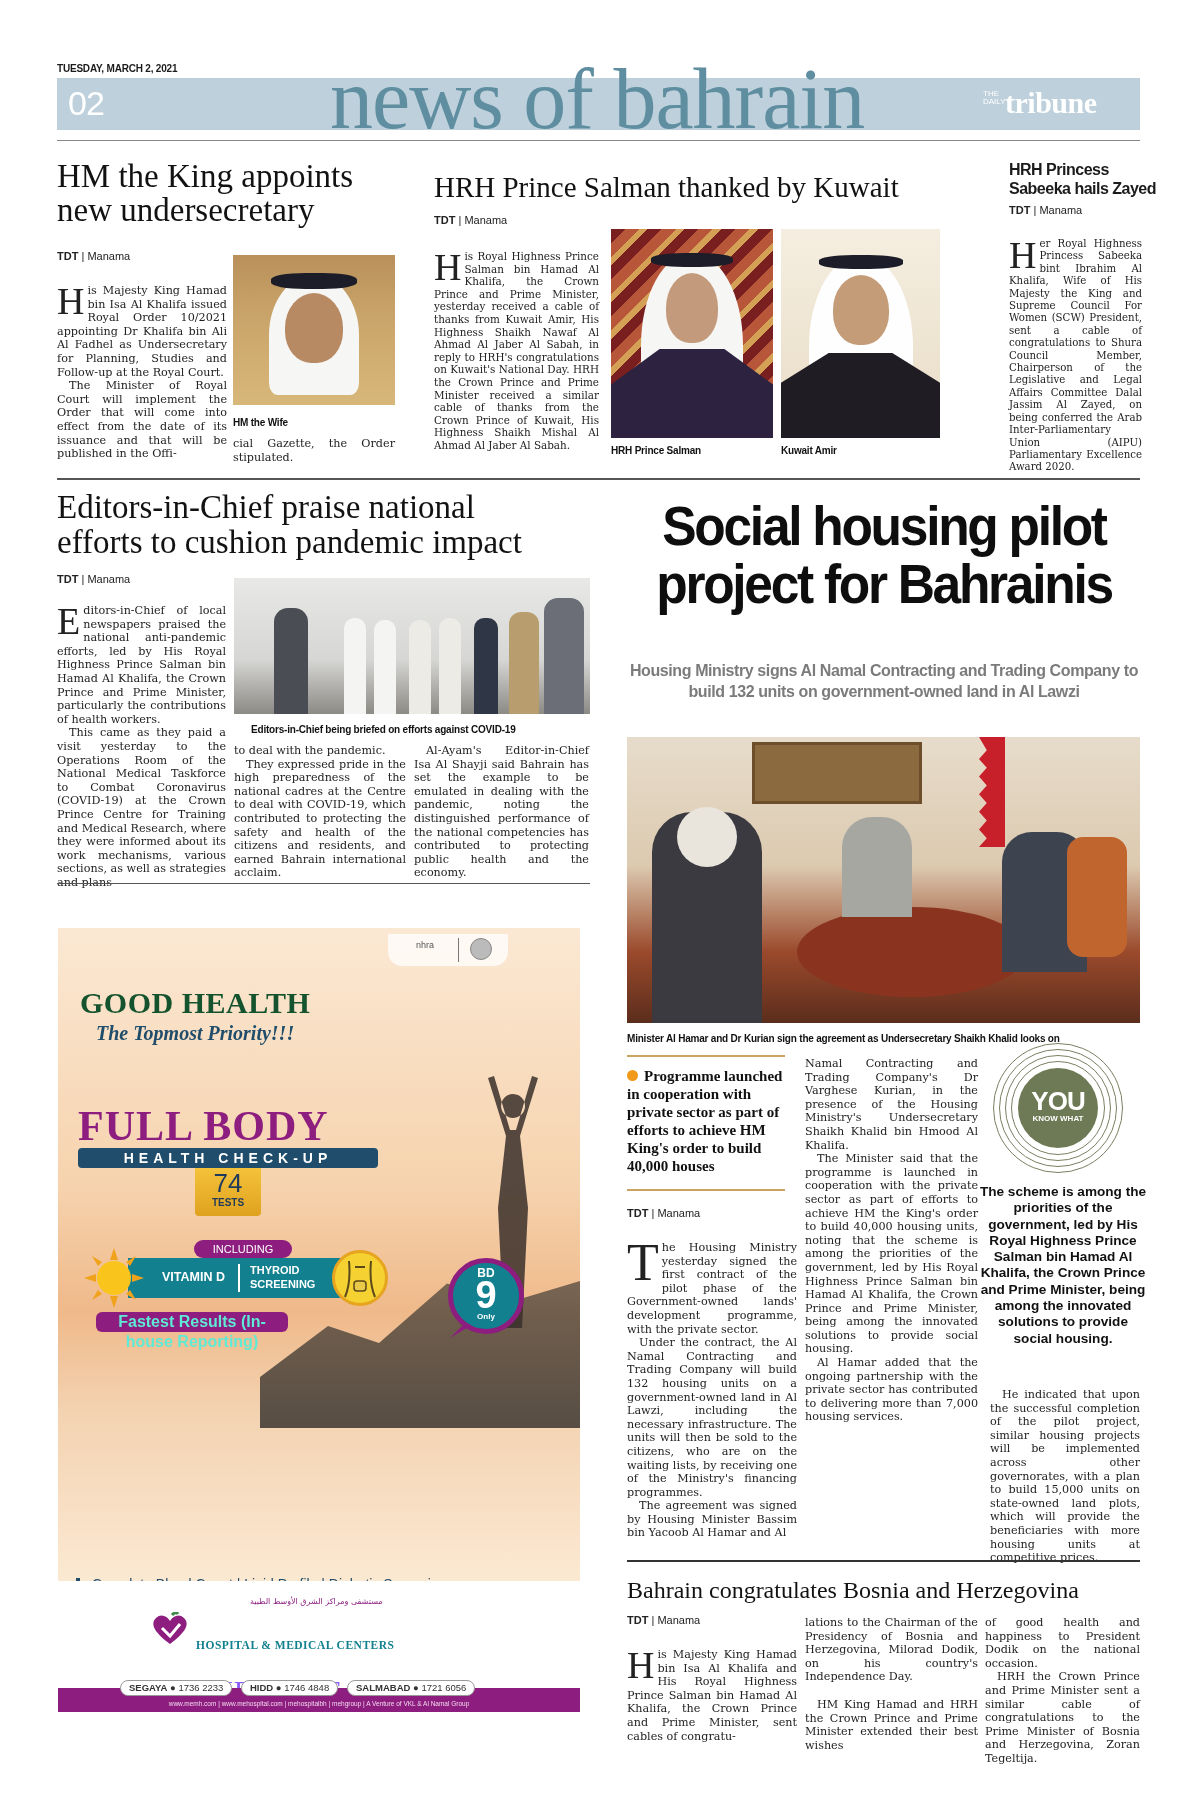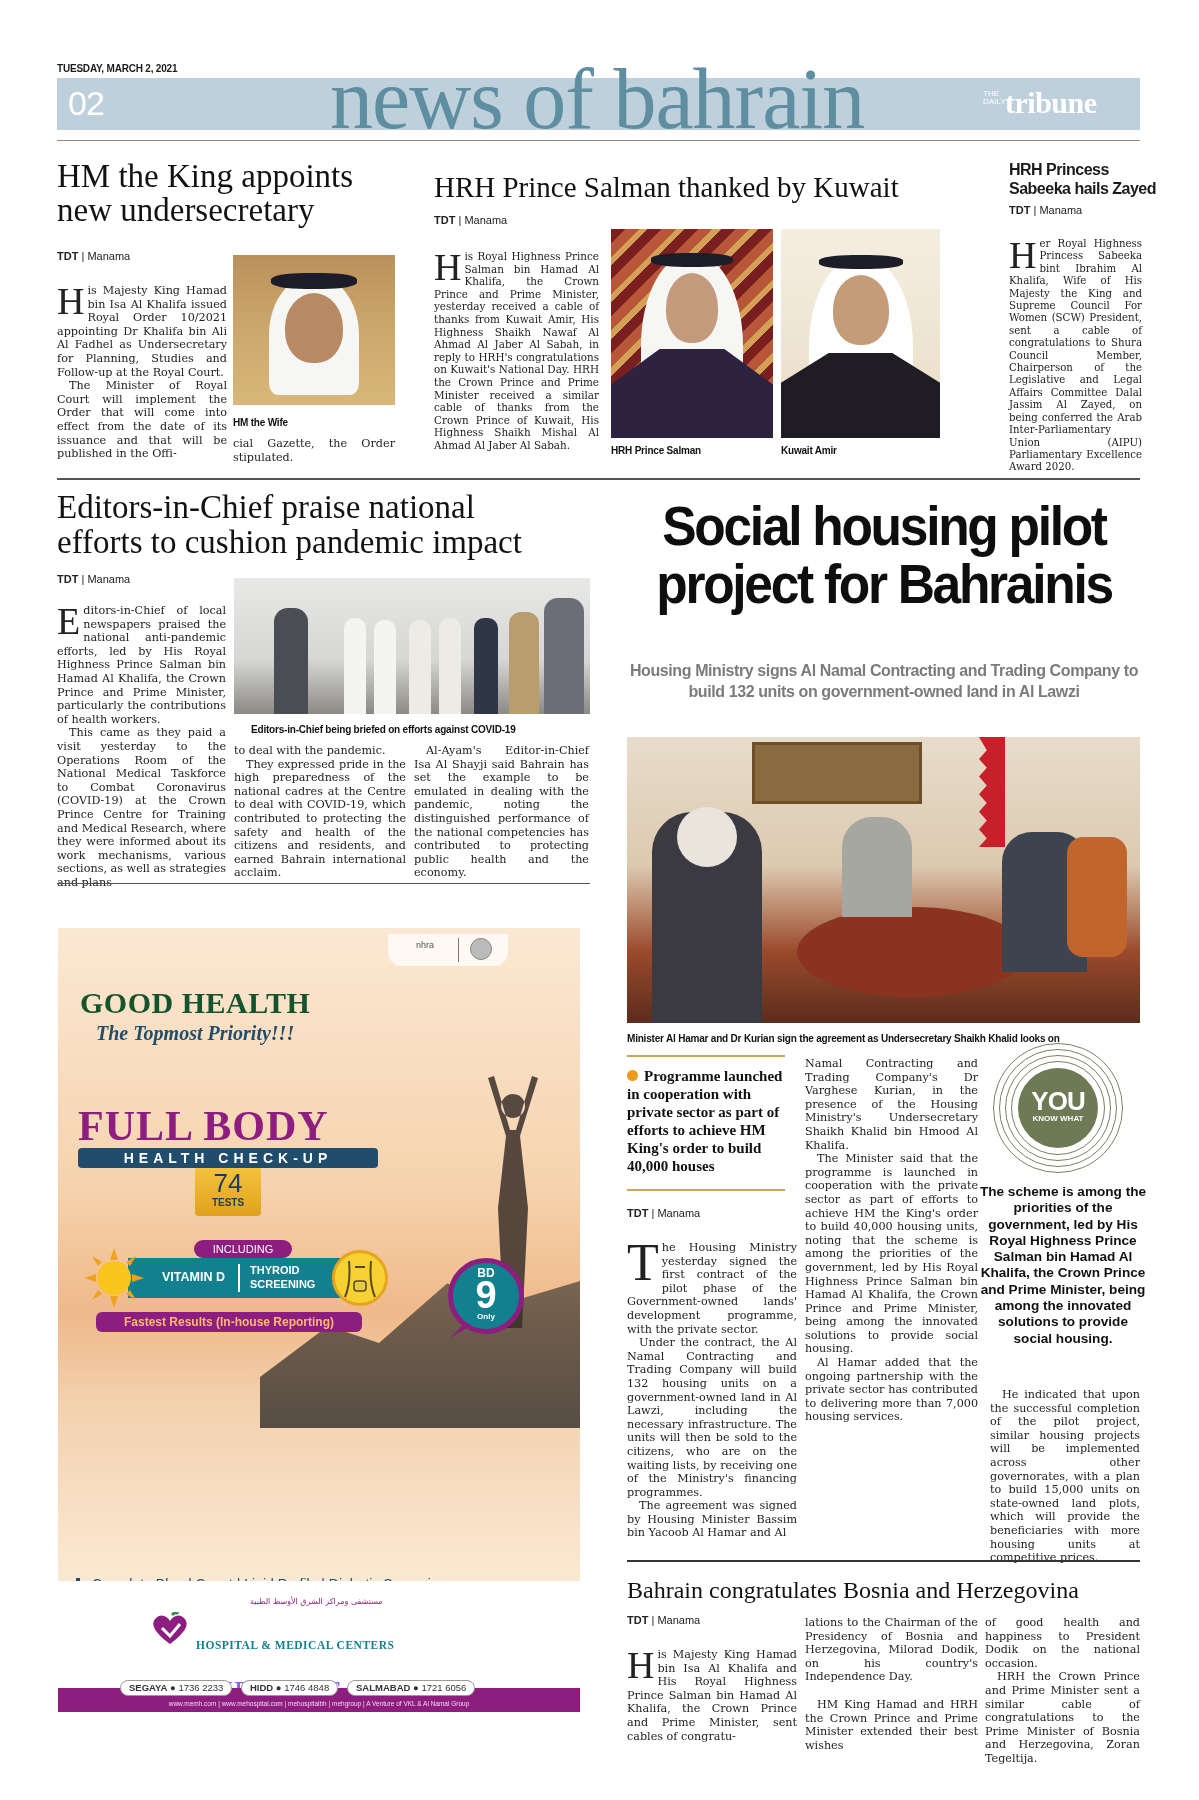--- a/index.html
+++ b/index.html
@@ -50,21 +50,21 @@
   .tests { left: 137px; top: 240px; width: 66px; height: 48px; background: linear-gradient(180deg,#f4c23b,#e0a21e); text-align: center; border-radius: 0 0 4px 4px; }
   .tests .n { font-family: "Liberation Sans", sans-serif; font-weight: 400; font-size: 26px; color: #1f3a5a; line-height: 30px; }
   .tests .t { font-family: "Liberation Sans", sans-serif; font-weight: 700; font-size: 10px; color: #1f3a5a; line-height: 10px; }
   .including { left: 136px; top: 312px; width: 98px; height: 18px; background: #8d1d7f; color: #fff; border-radius: 9px; font-family: "Liberation Sans", sans-serif; font-size: 11px; text-align: center; line-height: 18px; }
   .vitband { left: 70px; top: 330px; width: 218px; height: 40px; background: #12808f; color: #fff; font-family: "Liberation Sans", sans-serif; font-weight: 700; }
   .vitband .v { position: absolute; left: 34px; top: 12px; font-size: 12.5px; }
   .vitband .bar { position: absolute; left: 110px; top: 6px; width: 2px; height: 28px; background: #fff; }
   .vitband .th { position: absolute; left: 122px; top: 5px; font-size: 11px; line-height: 14px; }
   .sun { left: 26px; top: 320px; width: 60px; height: 60px; }
   .thyicon { left: 274px; top: 322px; width: 56px; height: 56px; border-radius: 50%; background: #f6d132; border: 3px solid #e6a41f; }
-  .fastest { left: 38px; top: 384px; width: 266px; height: 20px; background: #8d1d7f; color: #fdba74; border-radius: 6px; font-family: "Liberation Sans", sans-serif; font-weight: 700; font-size: 12px; text-align: center; line-height: 20px; }
+  .fastest { left: 38px; top: 384px; width: 192px; height: 20px; background: #8d1d7f; color: #5eead4; border-radius: 6px; font-family: "Liberation Sans", sans-serif; font-weight: 700; font-size: 16px; text-align: center; line-height: 20px; }
   .price { left: 390px; top: 330px; width: 76px; height: 76px; border-radius: 50%; background: #12808f; border: 5px solid #8d1d7f; color: #fff; text-align: center; font-family: "Liberation Sans", sans-serif; font-weight: 700; }
   .price .bd { font-size: 12px; line-height: 8px; margin-top: 6px; }
   .price .nine { font-size: 38px; line-height: 36px; }
   .price .only { font-size: 8px; line-height: 8px; }
   .price-tail { left: 392px; top: 392px; width: 18px; height: 18px; background: #8d1d7f; clip-path: polygon(0 100%,100% 0,100% 40%); }
   .testlist { left: 18px; top: 648px; }
   .testlist .barv { position: absolute; left: 0; top: 2px; width: 4px; height: 70px; background: #1f4d6b; }
   .testlist .line { position: absolute; left: 16px; font-family: "Liberation Sans", sans-serif; font-size: 14px; color: #1f4d6b; white-space: nowrap; }
   .fasting { left: 16px; top: 748px; font-family: "Liberation Sans", sans-serif; font-size: 10px; color: #8d1d7f; }
   .offer { left: 16px; top: 762px; font-family: "Liberation Sans", sans-serif; font-size: 10px; color: #8d1d7f; white-space: nowrap; }

